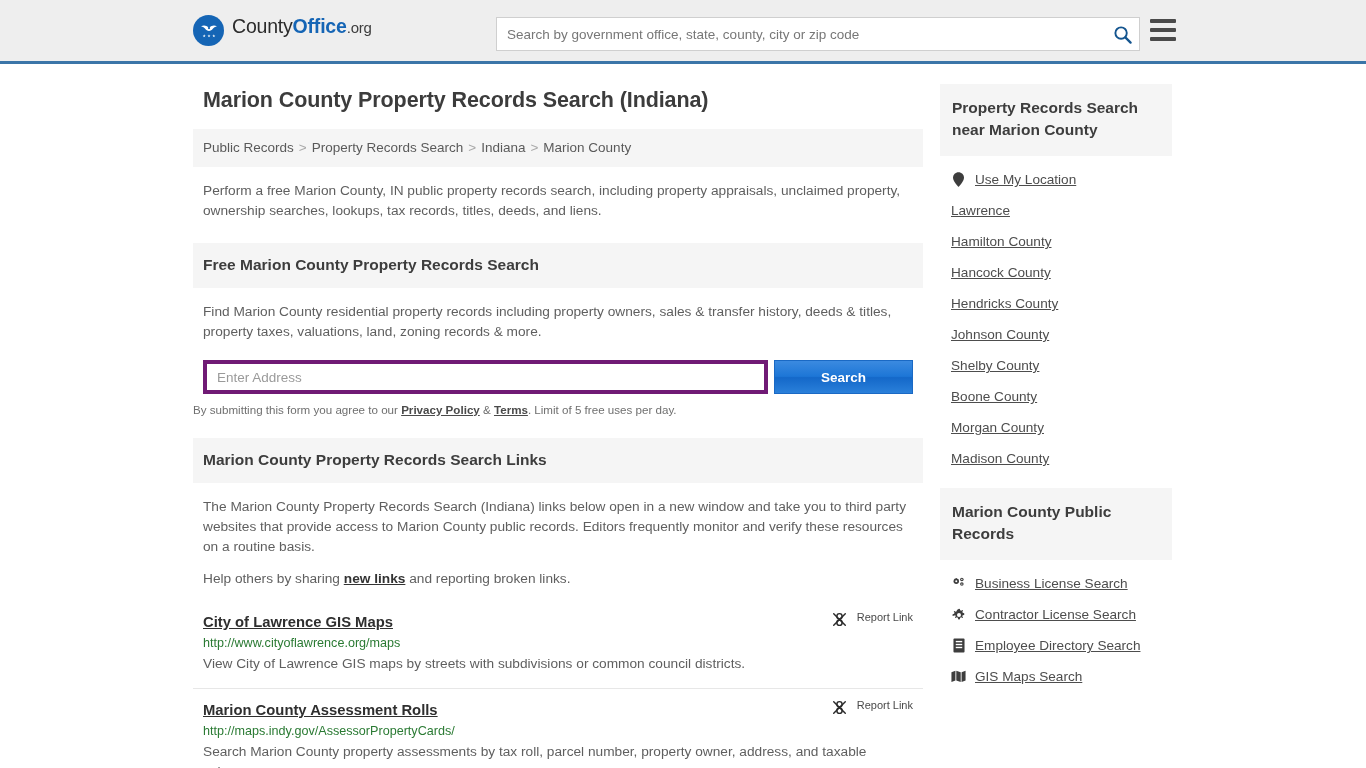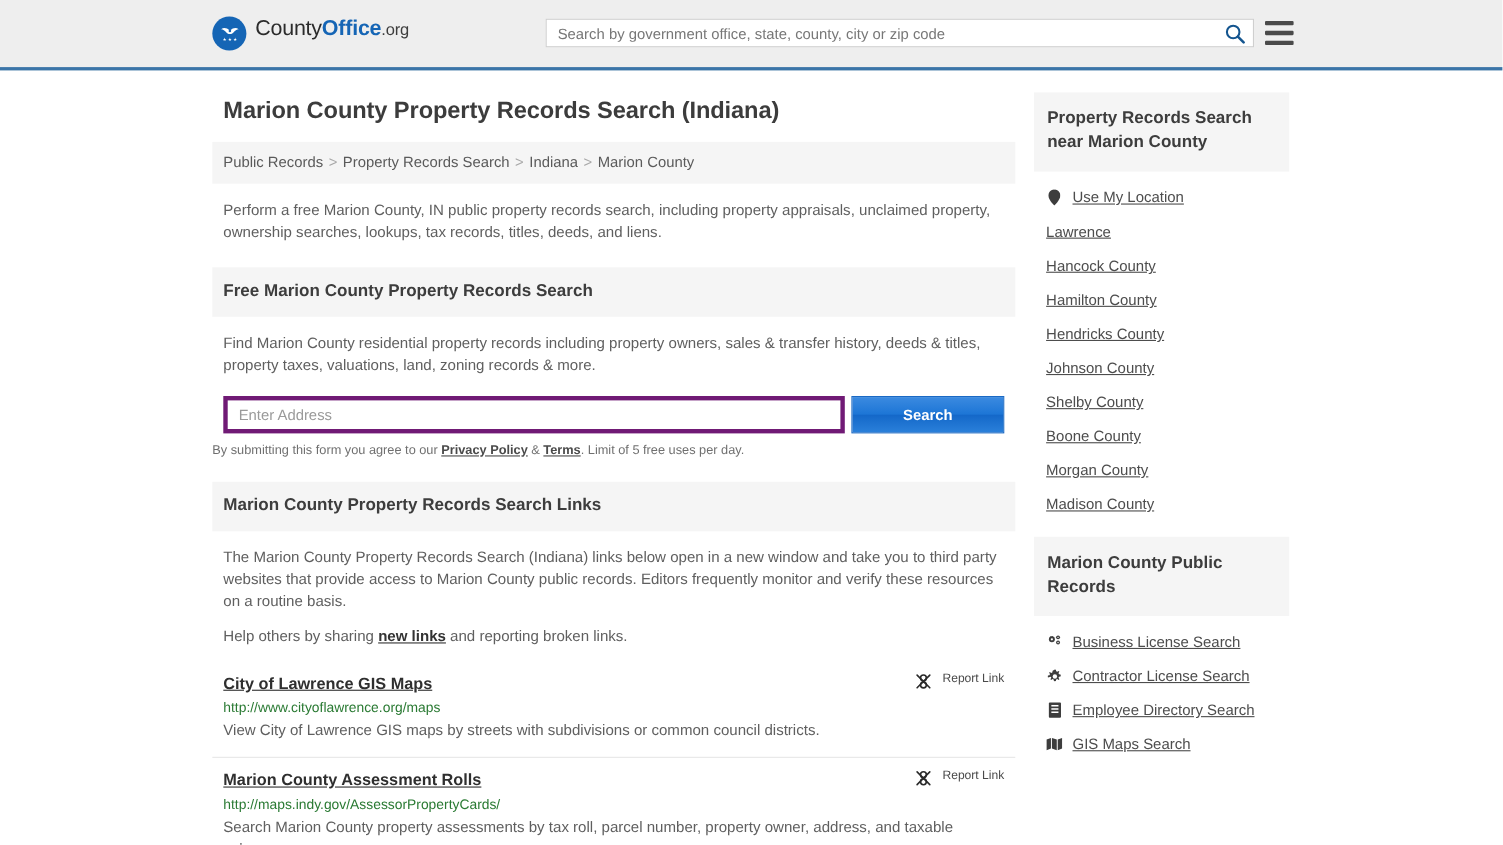--- a/index.html
+++ b/index.html
@@ -48,21 +48,21 @@
   }
   .logo-text .b { color: #1565b5; font-weight: 700; }
   .logo-text .c { color: #2b2b2b; font-weight: 400; }
   .logo-text .org { font-size: 15px; color: #3d3d3d; }
 
   .search-bar {
     position: absolute;
     left: 496px;
     top: 17px;
     width: 644px;
-    height: 26px;
+    height: 34px;
     background: #ffffff;
     border: 1px solid #cfcfcf;
     display: flex;
     align-items: center;
     justify-content: space-between;
   }
   .search-bar input {
     flex: 1 1 auto;
     border: none;
     outline: none;
@@ -391,24 +391,24 @@
                 <path d="M6 0C2.7 0 0 2.7 0 6c0 4.2 6 10 6 10s6-5.8 6-10c0-3.3-2.7-6-6-6z" fill="#3d3d3d"></path>
               </svg>
             </span>
             <a href="#">Use My Location</a>
           </div>
 
           <div class="side-list-item">
             <a href="#">Lawrence</a>
           </div>
           <div class="side-list-item">
+            <a href="#">Hamilton County</a>
+          </div>
+          <div class="side-list-item">
             <a href="#">Hancock County</a>
-          </div>
-          <div class="side-list-item">
-            <a href="#">Hamilton County</a>
           </div>
           <div class="side-list-item">
             <a href="#">Hendricks County</a>
           </div>
           <div class="side-list-item">
             <a href="#">Johnson County</a>
           </div>
           <div class="side-list-item">
             <a href="#">Shelby County</a>
           </div>

